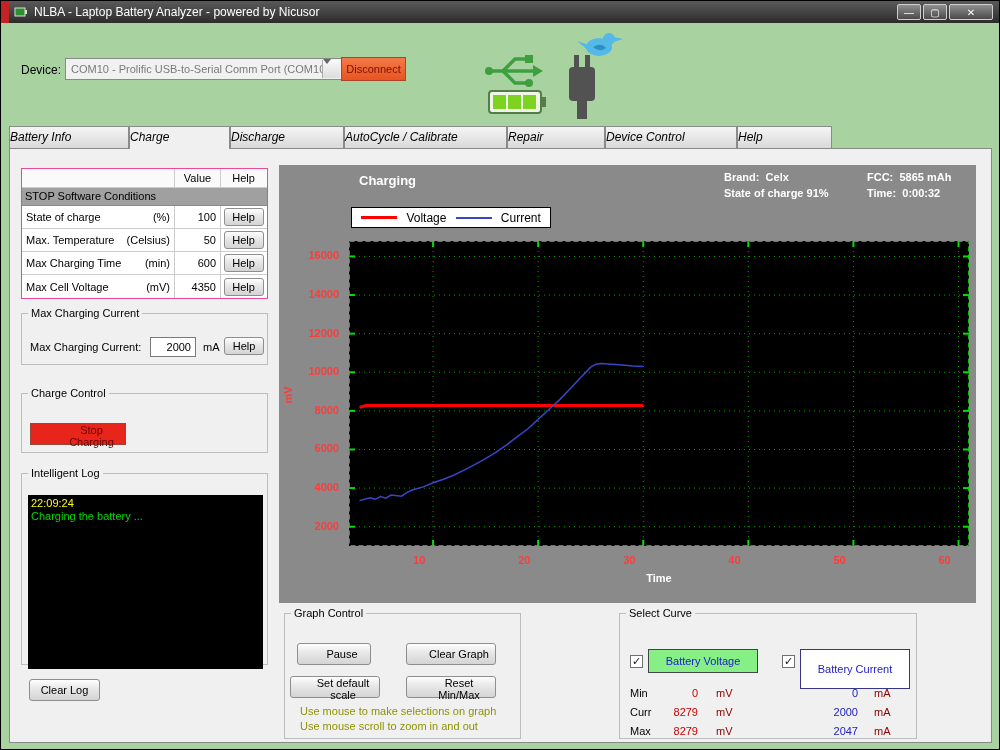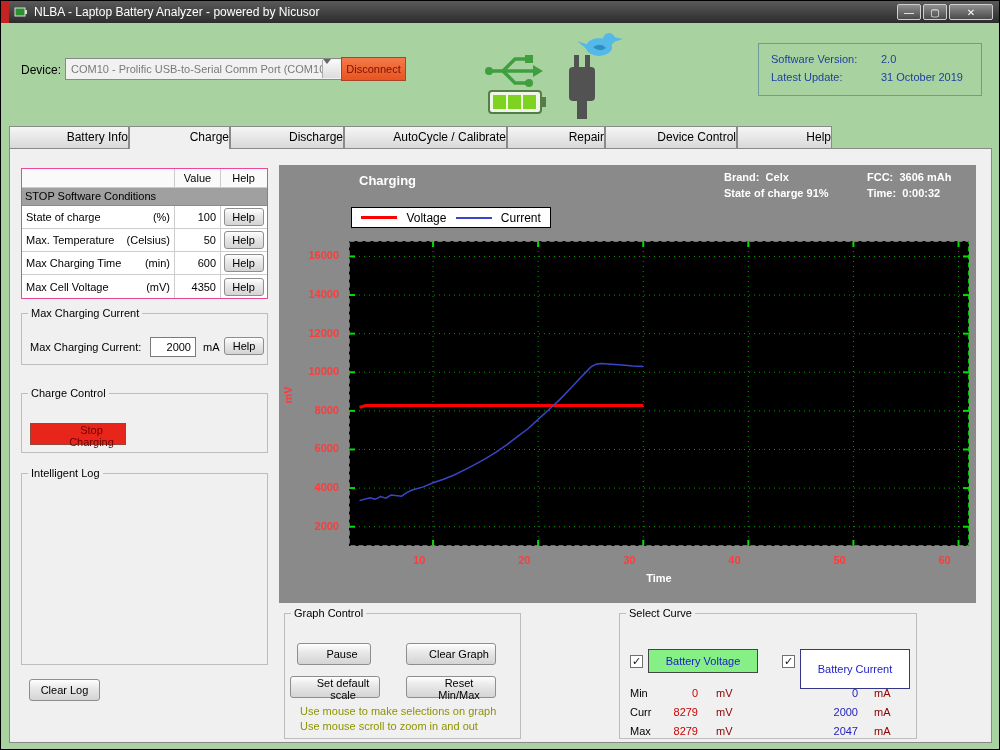--- a/index.html
+++ b/index.html
@@ -22,21 +22,21 @@
   .combo-arrow-box { position:absolute; right:1px; top:1px; width:18px; height:18px; background:linear-gradient(#fafafa,#dcdcdc); border-left:1px solid #aaa; }
   .combo-arrow { width:0; height:0; border-left:4px solid transparent; border-right:4px solid transparent; border-top:5px solid #666; margin:7px auto 0; }
   #disconnect { position:absolute; left:340px; top:56px; width:65px; height:24px; background:linear-gradient(#f4794a,#e85420); border:1px solid #a8442a; color:#7c1000; font-size:11px; font-family:inherit; }
   .version-box { position:absolute; left:757px; top:42px; width:224px; height:53px; border:1px solid #6b9b9b; color:#1f3f9f; font-size:11px; }
   .vrow { position:absolute; left:12px; }
   .vval { position:absolute; left:122px; }
   .center-graphic { position:absolute; left:480px; top:28px; }
 
   
   .tabs { position:absolute; left:8px; top:125px; display:flex; height:23px; z-index:3; }
-  .tab { height:22px; line-height:21px; text-align:right; font-size:12px; background:linear-gradient(#f5f5f5,#d9d9d9); border:1px solid #8a8a8a; border-bottom:none; cursor:default; }
+  .tab { height:22px; line-height:21px; text-align:left; font-size:12px; background:linear-gradient(#f5f5f5,#d9d9d9); border:1px solid #8a8a8a; border-bottom:none; cursor:default;font-style:italic; }
   .tab:nth-child(1){width:120px} .tab:nth-child(2){width:101px} .tab:nth-child(3){width:114px}
   .tab:nth-child(4){width:163px} .tab:nth-child(5){width:98px} .tab:nth-child(6){width:132px} .tab:nth-child(7){width:95px}
   .tab.active { background:#f0f0f0; height:23px; }
 
   .main-panel { position:absolute; left:8px; top:147px; width:983px; height:595px; background:#f0f0f0; border:1px solid #898989; }
 
   
   .cond-table { position:absolute; left:20px; top:167px; width:247px; background:#fff; border:1px solid #ec4899; font-size:11px; z-index:2; }
   .t-row { display:flex; border-bottom:1px solid #ccc; align-items:stretch; }
   .t-row:last-child { border-bottom:none; }
@@ -161,26 +161,20 @@
       <g fill="#54b9e8">
         <ellipse cx="118" cy="18" rx="13" ry="9"></ellipse>
         <circle cx="128" cy="10" r="6"></circle>
         <polygon points="133,8 142,10 133,13"></polygon>
         <path d="M108 16 L96 12 L108 22 Z"></path>
       </g>
       <path d="M112 18 Q120 13 125 19 Q118 24 112 18" fill="#2e8fc0"></path>
     </svg>
   </span>
 
-  <div class="version-box">
-    <span class="vrow" style="top:9px">Software Version:</span>
-    <span class="vval" style="top:9px">2.0</span>
-    <span class="vrow" style="top:27px">Latest Update:</span>
-    <span class="vval" style="top:27px">31 October 2019</span>
-  </div>
 
   <div class="tabs">
     <div class="tab">Battery Info</div>
     <div class="tab active">Charge</div>
     <div class="tab">Discharge</div>
     <div class="tab">AutoCycle / Calibrate</div>
     <div class="tab">Repair</div>
     <div class="tab">Device Control</div>
     <div class="tab">Help</div>
   </div>
@@ -244,33 +238,37 @@
     <button class="btn help-btn">Help</button>
   </fieldset>
 
   <fieldset class="group" id="grp-charge">
     <legend>Charge Control</legend>
     <button id="stop-charging">Stop Charging</button>
   </fieldset>
 
   <fieldset class="group" id="grp-log">
     <legend>Intelligent Log</legend>
+    <div class="log-box">
+      <div class="log-time">22:09:24</div>
+      <div class="log-msg">Charging the battery ...</div>
+    </div>
   </fieldset>
   <button class="btn" id="clear-log">Clear Log</button>
 
   <div id="chart-panel">
     <div class="chart-title">Charging</div>
     <div class="chart-info" id="ci-brand">
       <span>Brand:</span>&nbsp;
       <span>Celx</span>
     </div>
     <div class="chart-info" id="ci-soc">State of charge 91%</div>
     <div class="chart-info" id="ci-fcc">
       <span>FCC:</span>&nbsp;
-      <span>3606 mAh</span>
+      <span>5865 mAh</span>
     </div>
     <div class="chart-info" id="ci-time">
       <span>Time:</span>&nbsp;
       <span>0:00:32</span>
     </div>
 
     <div class="chart-legend">
       <span class="leg-swatch" id="legend-voltage-swatch" style="background: rgb(255, 0, 0);"></span>
       <span>Voltage</span>
       <span class="leg-swatch" id="legend-current-swatch" style="background: rgb(57, 70, 200);"></span>

